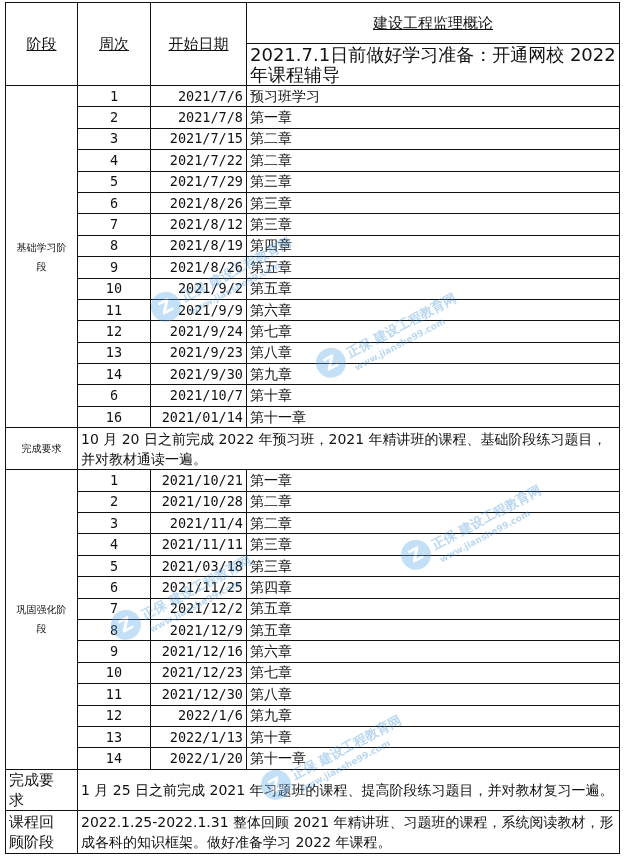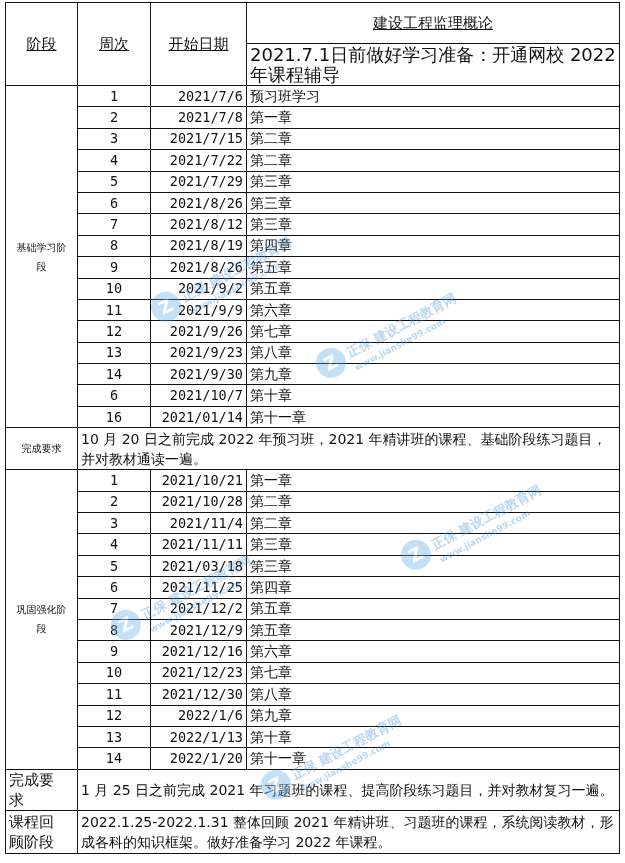--- a/index.html
+++ b/index.html
@@ -104,21 +104,21 @@
         <td class="date">2021/9/2</td>
         <td class="ch">第五章</td>
       </tr>
     <tr class="wk">
         <td class="num">11</td>
         <td class="date">2021/9/9</td>
         <td class="ch">第六章</td>
       </tr>
     <tr class="wk">
         <td class="num">12</td>
-        <td class="date">2021/9/26</td>
+        <td class="date">2021/9/24</td>
         <td class="ch">第七章</td>
       </tr>
     <tr class="wk">
         <td class="num">13</td>
         <td class="date">2021/9/23</td>
         <td class="ch">第八章</td>
       </tr>
     <tr class="wk">
         <td class="num">14</td>
         <td class="date">2021/9/30</td>

